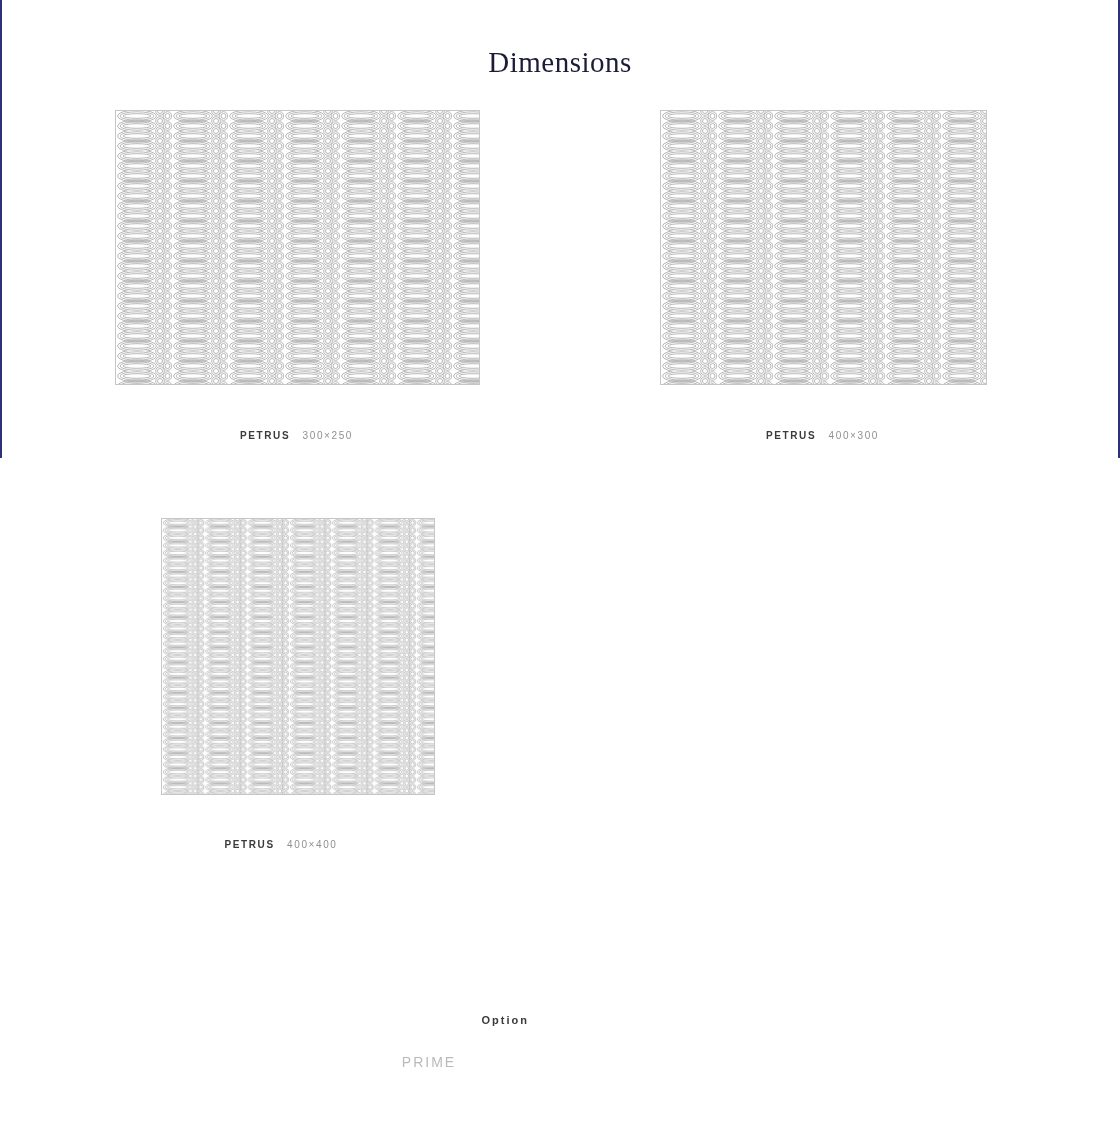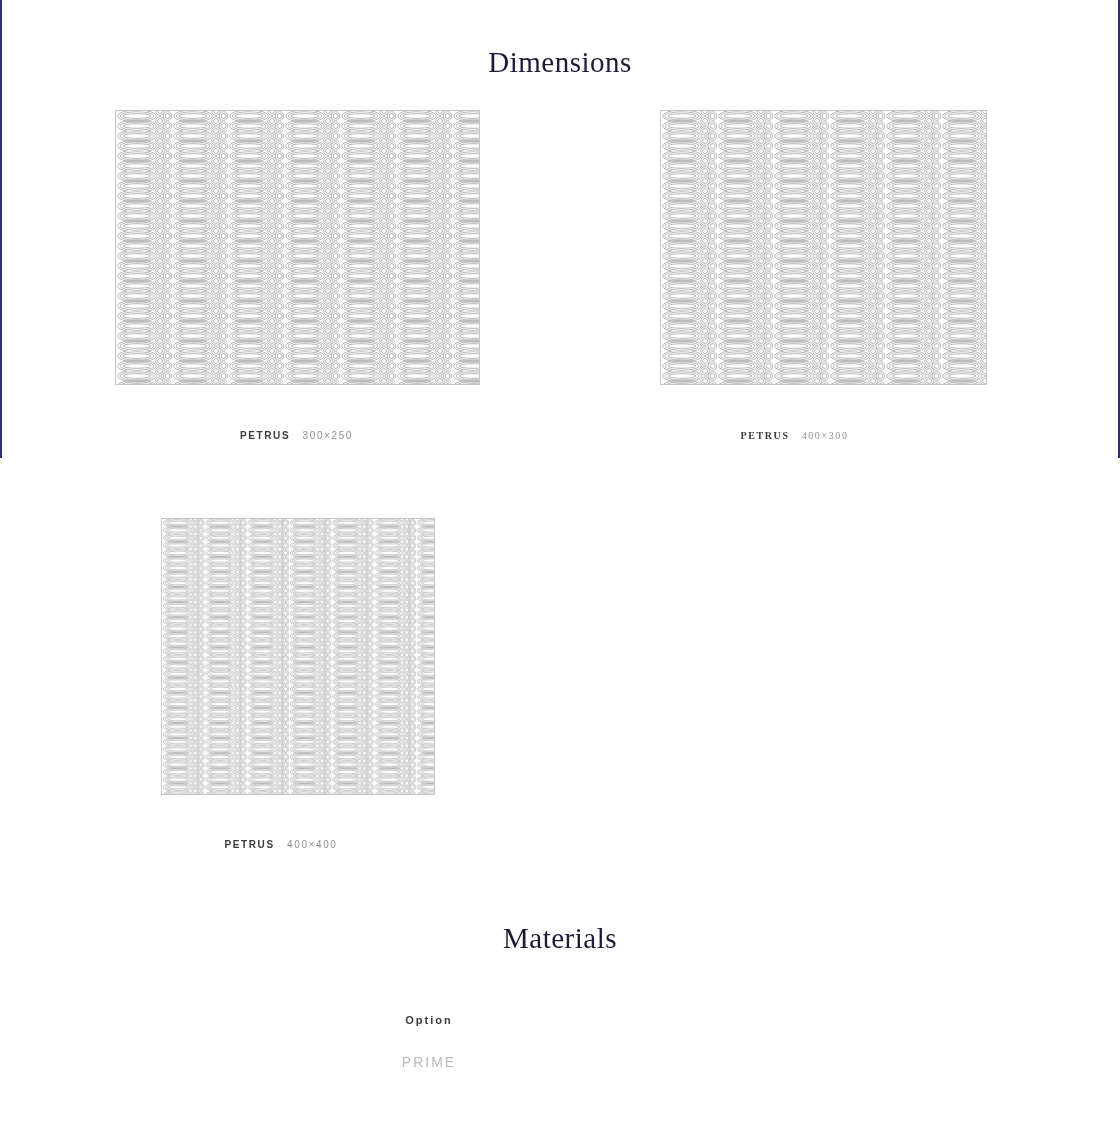--- a/index.html
+++ b/index.html
@@ -60,20 +60,21 @@
   .mat-col {
     position: absolute;
     width: 200px;
     text-align: center;
   }
   .mat-header {
     font-size: 11px;
     font-weight: bold;
     letter-spacing: 2px;
     color: #3a3a3a;
+    text-align: right;
   }
   .mat-value {
     font-size: 14px;
     letter-spacing: 2px;
     color: #b9bab9;
     margin-top: 28px;
     cursor: pointer;
   }
 </style>
 </head>
@@ -120,36 +121,35 @@
   <div class="rug-label" style="left:115px; top:430px; width:363px;">
     <span class="rug-name">PETRUS</span>
     <span class="rug-size">300×250</span>
   </div>
 
   <div class="rug-figure" style="left:660px; top:110px;">
     <svg width="325" height="273" viewBox="0 0 325 273" preserveAspectRatio="none">
       <rect x="0" y="0" width="325" height="273" fill="url(#weave)"></rect>
     </svg>
   </div>
-  <div class="rug-label" style="left:632px; top:430px; width:325px;font-family:Liberation Serif, serif;">
+  <div class="rug-label" style="left:660px; top:430px; width:325px;">
     <span class="rug-name">PETRUS</span>
     <span class="rug-size">400×300</span>
   </div>
 
   <div class="rug-figure" style="left:161px; top:518px;">
     <svg width="272" height="275" viewBox="0 0 360 364" preserveAspectRatio="none">
       <rect x="0" y="0" width="360" height="364" fill="url(#weave)"></rect>
     </svg>
   </div>
   <div class="rug-label" style="left:145px; top:839px; width:272px;">
     <span class="rug-name">PETRUS</span>
     <span class="rug-size">400×400</span>
   </div>
 
-  <h2 class="section-title" id="materials-title" style="margin:0">Materials</h2>
 
   <div class="mat-col" style="left:329px; top:1014px;">
     <div class="mat-header">Option</div>
     <div class="mat-value">PRIME</div>
   </div>
 
 
 </div>
 
 </body></html>

